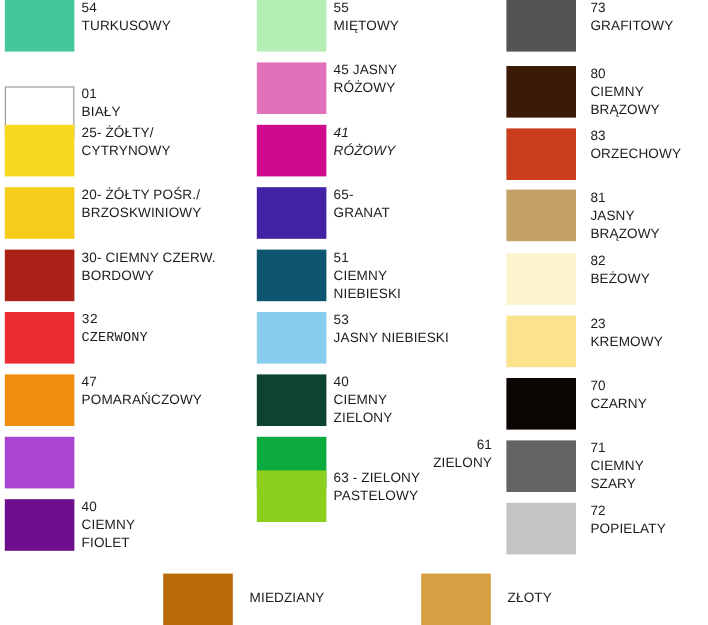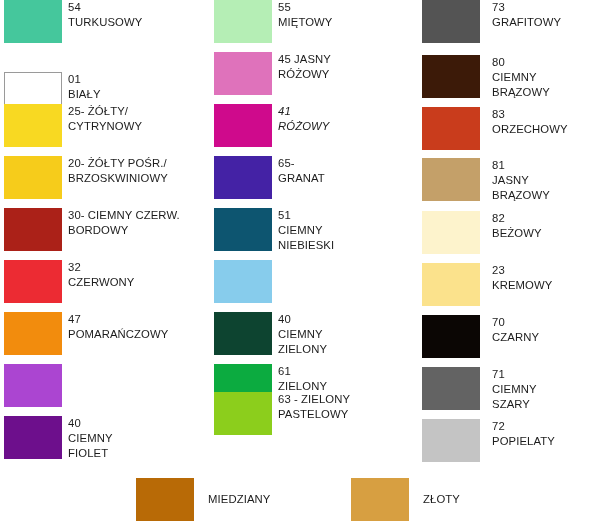--- a/index.html
+++ b/index.html
@@ -126,21 +126,21 @@
         <div class="swatch-label" style="top: 0px;">20- ŻÓŁTY POŚR./
 BRZOSKWINIOWY</div>
       </div>
       <div class="swatch-row" style="top: 208px;">
         <div class="swatch-chip" style="background: rgb(171, 33, 24);"></div>
         <div class="swatch-label" style="top: 0px;">30- CIEMNY CZERW.
 BORDOWY</div>
       </div>
       <div class="swatch-row" style="top: 260px;">
         <div class="swatch-chip" style="background: rgb(236, 43, 51);"></div>
-        <div class="swatch-label" style="top: 0px;">32
+        <div class="swatch-label" style="top: 0px; font-family: Liberation Mono, monospace;">32
 CZERWONY</div>
       </div>
       <div class="swatch-row" style="top: 312px;">
         <div class="swatch-chip" style="background: rgb(242, 140, 13);"></div>
         <div class="swatch-label" style="top: 0px;">47
 POMARAŃCZOWY</div>
       </div>
       <div class="swatch-row" style="top: 364px;">
         <div class="swatch-chip" style="background: rgb(171, 69, 209);"></div>
       </div>
@@ -173,30 +173,32 @@
 GRANAT</div>
       </div>
       <div class="swatch-row" style="top: 208px;">
         <div class="swatch-chip" style="background: rgb(13, 85, 112);"></div>
         <div class="swatch-label" style="top: 0px;">51
 CIEMNY
 NIEBIESKI</div>
       </div>
       <div class="swatch-row" style="top: 260px;">
         <div class="swatch-chip" style="background: rgb(135, 204, 236);"></div>
+        <div class="swatch-label" style="top: 0px;">53
+JASNY NIEBIESKI</div>
       </div>
       <div class="swatch-row" style="top: 312px;">
         <div class="swatch-chip" style="background: rgb(13, 68, 48);"></div>
         <div class="swatch-label" style="top: 0px;">40
 CIEMNY
 ZIELONY</div>
       </div>
       <div class="swatch-row" style="top: 364px;">
         <div class="swatch-chip" style="background: rgb(12, 171, 64);"></div>
-        <div class="swatch-label" style="top: 0px;">61
+        <div class="swatch-label" style="top: 0px; text-align: right;">61
 ZIELONY</div>
       </div>
       <div class="swatch-row" style="top: 392px;">
         <div class="swatch-chip" style="background: rgb(140, 206, 28);"></div>
         <div class="swatch-label" style="top: 0px;">63 - ZIELONY
 PASTELOWY</div>
       </div>
     </div>
   <div class="color-column" id="column-right">
       <div class="swatch-row" style="top: 0px;">

